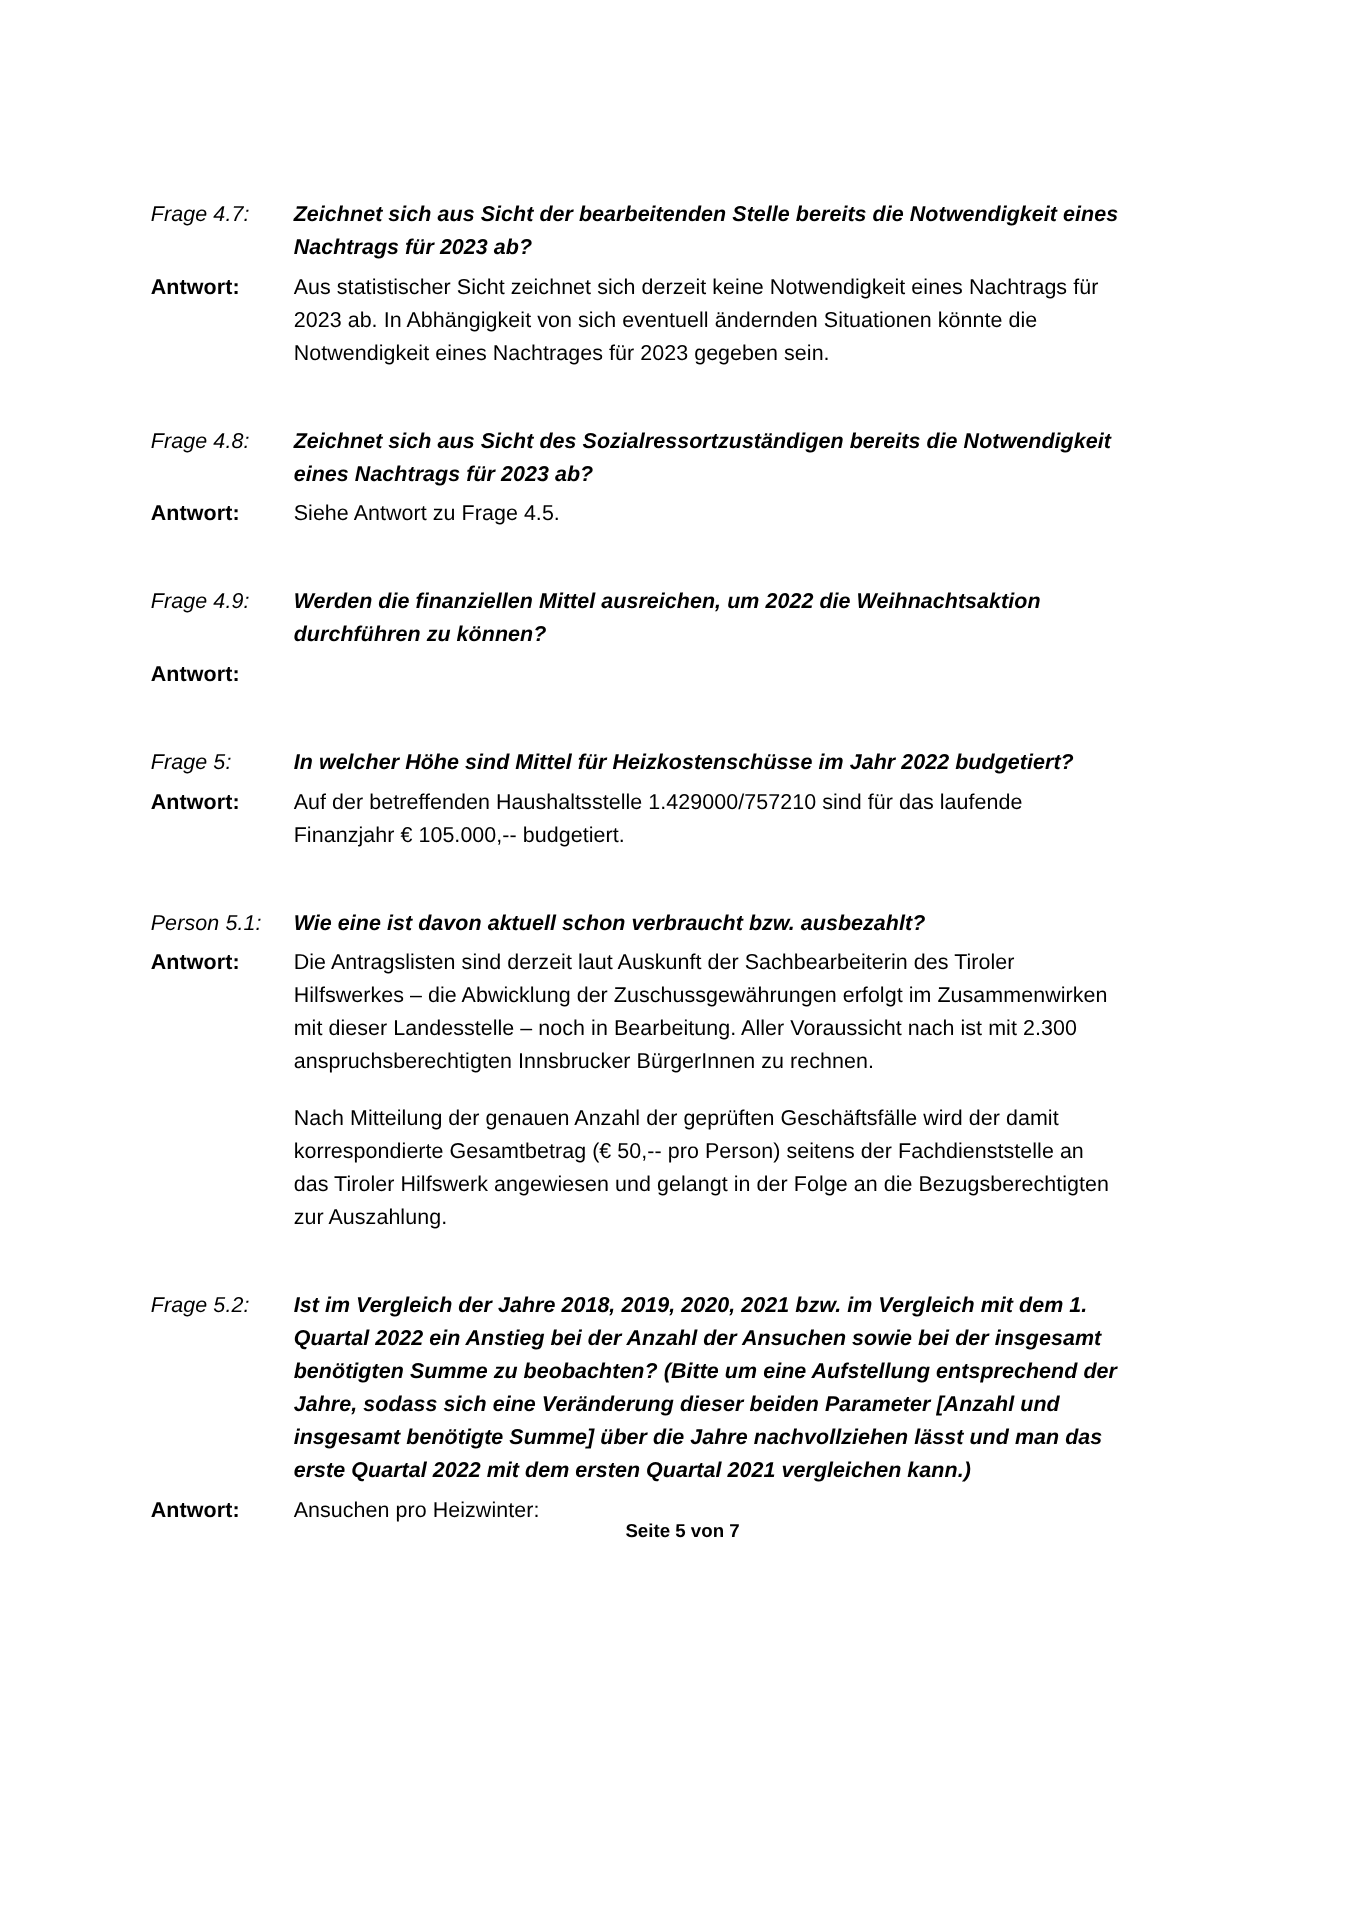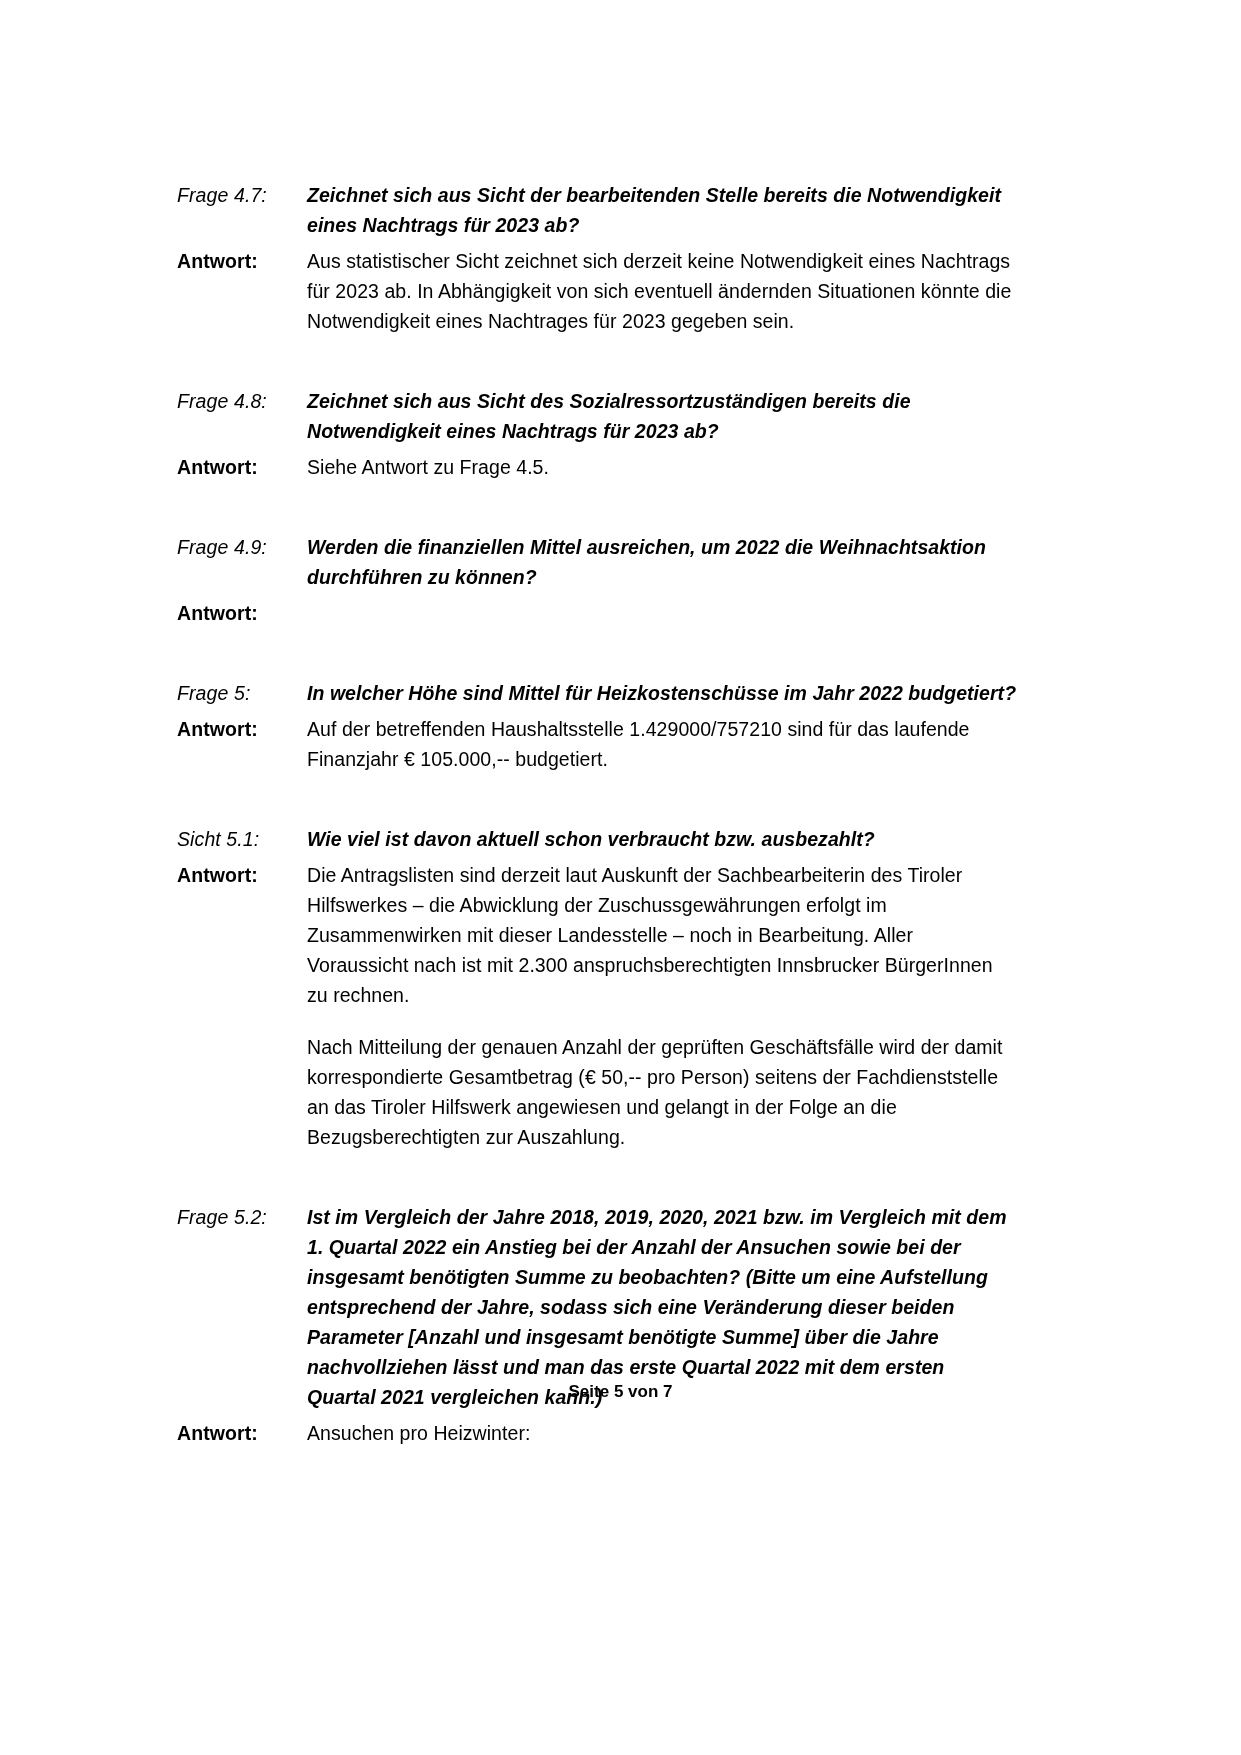--- a/index.html
+++ b/index.html
@@ -26,21 +26,20 @@
     top: 180px;
     width: 880px;
   }
   .qa-block {
     margin-bottom: 28px;
   }
   .qa-row {
     display: flex;
     align-items: flex-start;
     margin-bottom: 6px;
-    margin-left: 40px;
   }
   .label {
     width: 130px;
     flex: 0 0 130px;
     font-size: 19.5px;
     line-height: 30px;
     letter-spacing: 0.1px;
   }
   .label.q {
     font-style: italic;
@@ -148,22 +147,22 @@
         <div class="text a">
           <p>Auf der betreffenden Haushaltsstelle 1.429000/757210 sind für das laufende Finanzjahr € 105.000,-- budgetiert.</p>
         </div>
       </div>
     </div>
 
     <div class="gap-lg"></div>
 
     <div class="qa-block">
       <div class="qa-row">
-        <div class="label q">Sicht 5.1:</div>
-        <div class="text q">Wie viel ist davon aktuell schon verbraucht bzw. ausbezahlt?</div>
+        <div class="label q">Person 5.1:</div>
+        <div class="text q">Wie eine ist davon aktuell schon verbraucht bzw. ausbezahlt?</div>
       </div>
       <div class="qa-row">
         <div class="label a">Antwort:</div>
         <div class="text a">
           <p>Die Antragslisten sind derzeit laut Auskunft der Sachbearbeiterin des Tiroler Hilfswerkes – die Abwicklung der Zuschussgewährungen erfolgt im Zusammenwirken mit dieser Landesstelle – noch in Bearbeitung. Aller Voraussicht nach ist mit 2.300 anspruchsberechtigten Innsbrucker BürgerInnen zu rechnen.</p>
           <p>Nach Mitteilung der genauen Anzahl der geprüften Geschäftsfälle wird der damit korrespondierte Gesamtbetrag (€ 50,-- pro Person) seitens der Fachdienststelle an das Tiroler Hilfswerk angewiesen und gelangt in der Folge an die Bezugsberechtigten zur Auszahlung.</p>
         </div>
       </div>
     </div>
 

